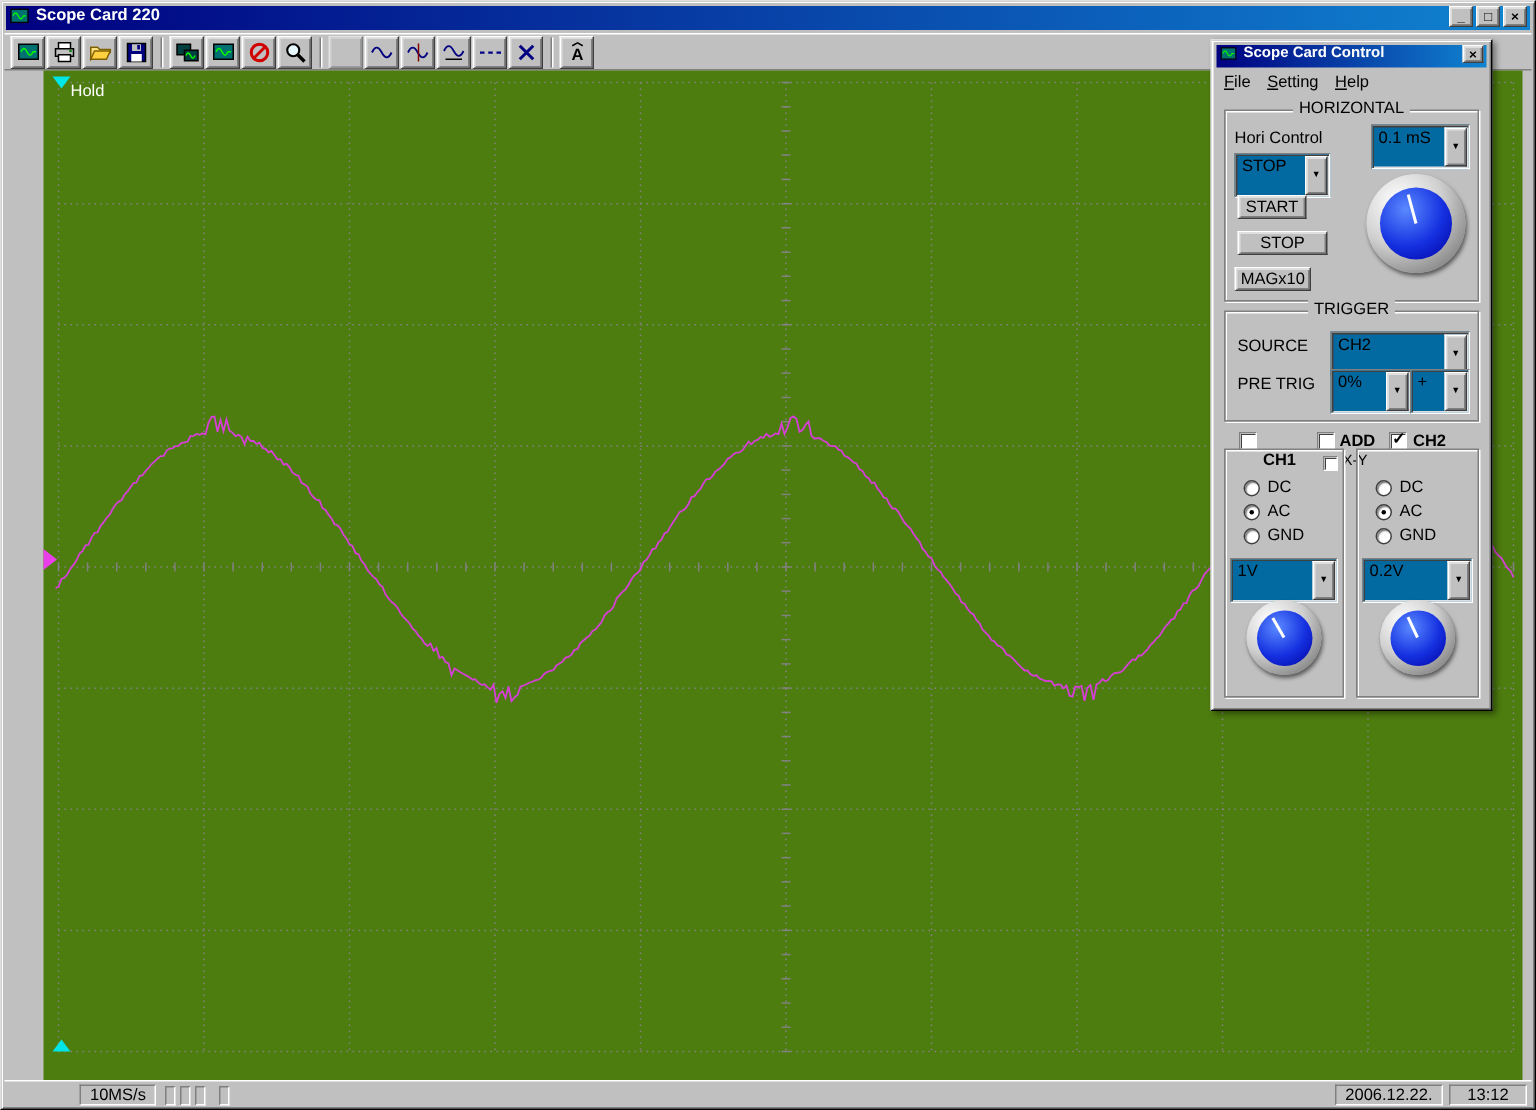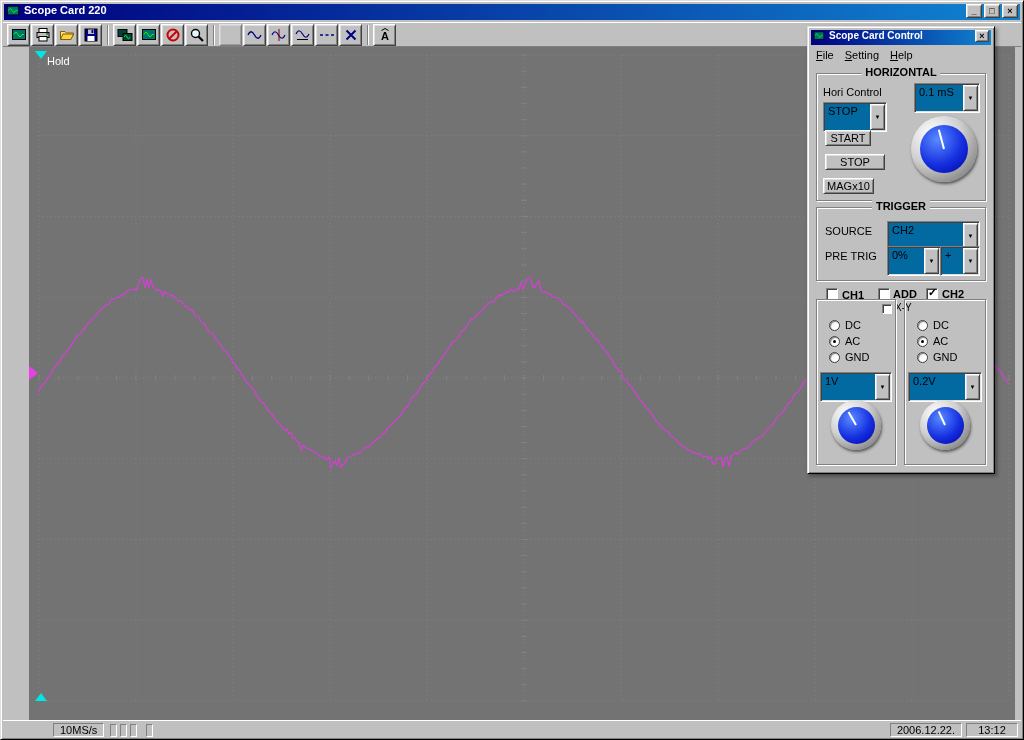--- a/index.html
+++ b/index.html
@@ -31,21 +31,21 @@
             border-color:#fff #404040 #404040 #fff;
             box-shadow:inset 1px 1px 0 #dfdfdf, inset -1px -1px 0 #808080;
             display:flex; align-items:center; justify-content:center;
             margin-right:1px; padding:0; }
   .tb-btn.disabled { opacity:.55; }
   .tb-sep { width:2px; height:20px; border-left:1px solid #808080;
             border-right:1px solid #fff; margin:0 4px; }
 
   
   .scope { position:absolute; left:28px; top:46px; width:986px; height:675px;
-           background:#737373; }
+           background:#4d7c0f; }
   .hold { position:absolute; left:18px; top:8px; color:#fff; }
   .mk-trig-top { position:absolute; left:6px; top:4px; width:0; height:0;
                  border-left:6px solid transparent; border-right:6px solid transparent;
                  border-top:8px solid var(--trig,#00e5e5); }
   .mk-trig-bot { position:absolute; left:6px; top:646px; width:0; height:0;
                  border-left:6px solid transparent; border-right:6px solid transparent;
                  border-bottom:8px solid var(--trig,#00e5e5); }
   .mk-ch { position:absolute; left:0; top:319px; width:0; height:0;
            border-top:7px solid transparent; border-bottom:7px solid transparent;
            border-left:9px solid var(--chm,#e93fe9); }
@@ -55,21 +55,21 @@
          background:#c0c0c0; border:1px solid; border-color:#dfdfdf #000 #000 #dfdfdf;
          box-shadow:inset 1px 1px 0 #fff, inset -1px -1px 0 #808080, 2px 2px 4px rgba(0,0,0,.4);
          z-index:10; }
   .ctl-menu { position:absolute; left:3px; top:20px; right:3px; height:16px;
               display:flex; align-items:center; }
   .menu-item { padding:1px 6px 1px 5px; }
 
   .grp { position:absolute; left:8px; right:8px; border:1px solid #808080;
          box-shadow:inset 1px 1px 0 #fff, 1px 1px 0 #fff; }
   .legend { position:absolute; top:-8px; left:50%; transform:translateX(-50%);
-            background:#c0c0c0; padding:0 4px; font-weight:bold; white-space:nowrap; }
+            background:#c0c0c0; padding:0 4px; font-weight:normal; white-space:nowrap; }
   .panel { position:absolute; border:1px solid #808080;
            box-shadow:inset 1px 1px 0 #fff, 1px 1px 0 #fff; }
 
   .lbl { position:absolute; white-space:nowrap; }
   .b { font-weight:bold; }
 
   .combo { position:absolute; height:30px; background:#0369a1; border:1px solid;
            border-color:#808080 #fff #fff #808080;
            box-shadow:inset 1px 1px 0 #404040, inset -1px -1px 0 #dfdfdf; }
   .combo .val { position:absolute; left:4px; top:2px; }
@@ -397,21 +397,21 @@
         <span class="dd"></span>
       </div>
       <div class="combo" style="right:5px;top:38px;width:40px;">
         <span class="val">+</span>
         <span class="dd"></span>
       </div>
     </div>
 
     <div id="grp-c" style="position:absolute;left:8px;right:8px;top:260px;height:180px;">
       <span class="cb" style="left:10px;top:1px;"></span>
-      <span class="lbl b" style="left:26px;top:2px;text-align:center;">CH1</span>
+      <span class="lbl b" style="left:26px;top:14px;text-align:center;">CH1</span>
       <span class="cb" style="left:62px;top:1px;"></span>
       <span class="lbl b" style="left:77px;top:1px;">ADD</span>
       <span class="cb on" style="left:110px;top:1px;"></span>
       <span class="lbl b" style="left:126px;top:1px;">CH2</span>
       <span class="cb small" style="left:66px;top:17px;"></span>
       <span class="lbl" style="left:79px;top:15px;font-size:10px;">X-Y</span>
 
       <div class="panel" style="left:0;top:12px;width:80px;bottom:2px;">
         <span class="rd" style="left:12px;top:20px;"></span>
         <span class="lbl" style="left:28px;top:19px;">DC</span>

